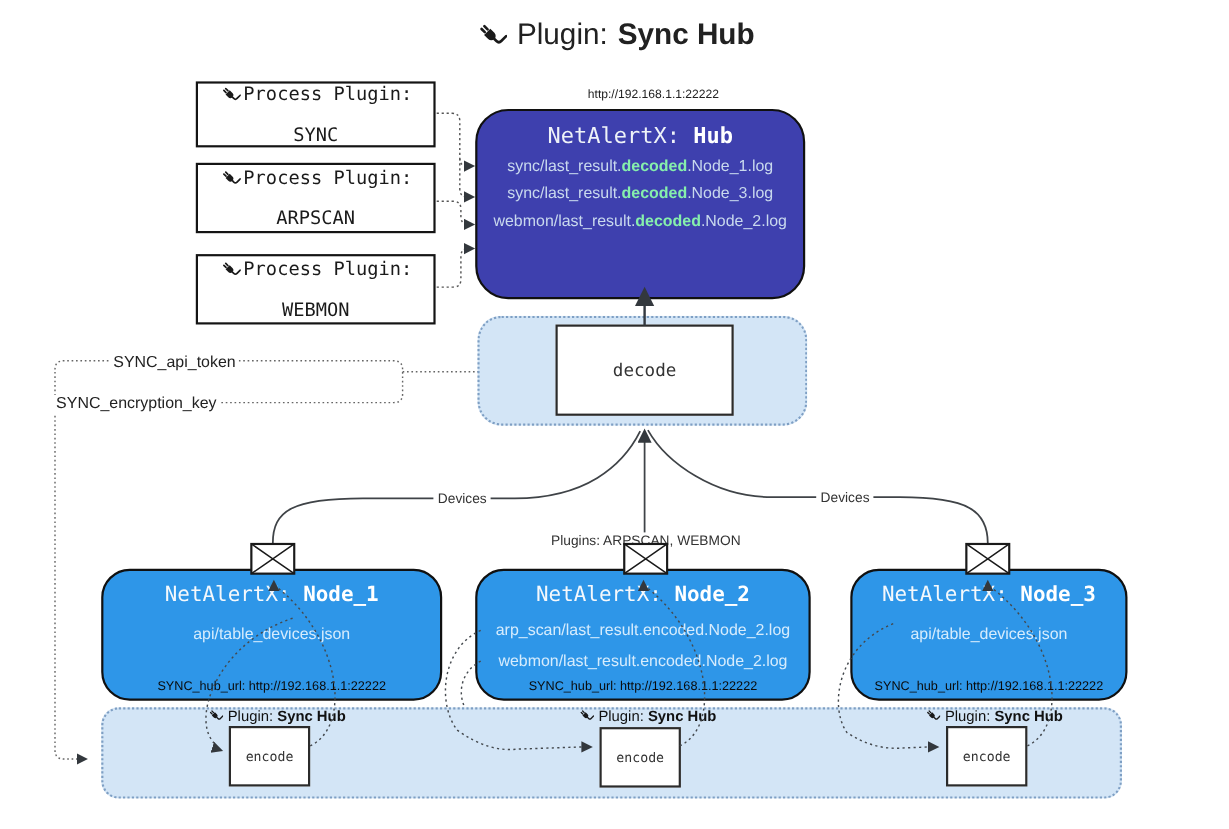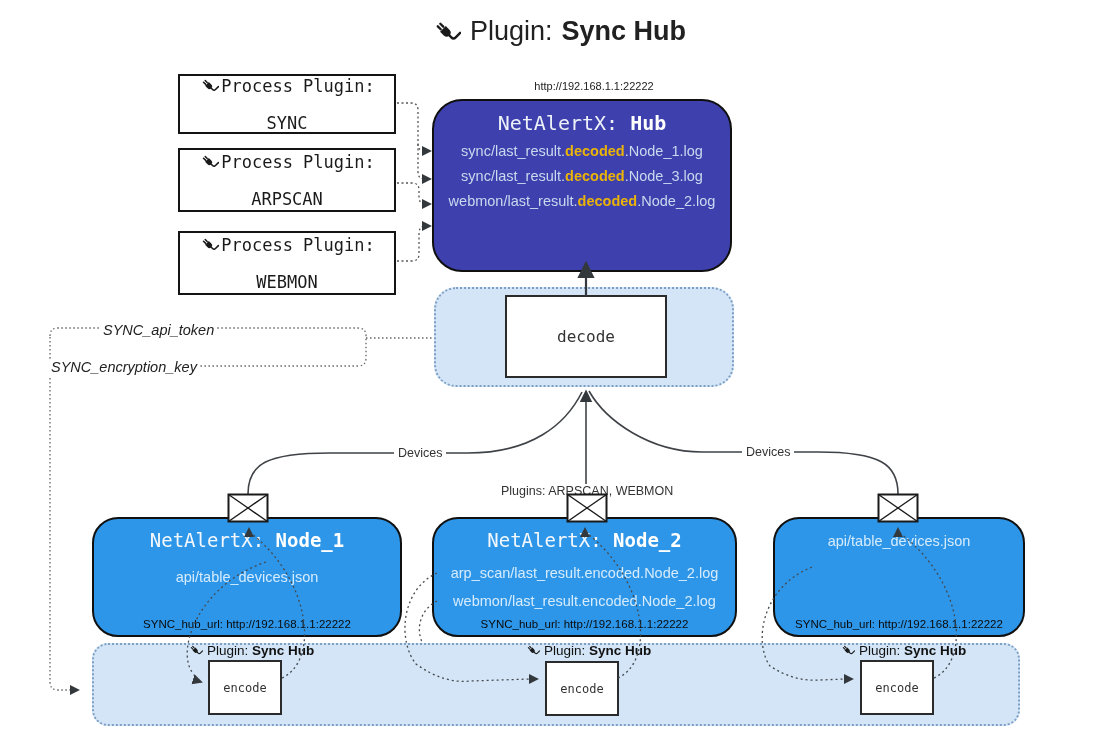--- a/index.html
+++ b/index.html
@@ -16,31 +16,31 @@
   .title b { font-weight:bold; }
 
   .http-lbl { left:444px; top:80px; width:300px; text-align:center; font-size:11px; color:#222; }
 
   .hub { left:432px; top:99px; width:300px; height:173px; background:#3e40ae;
          border:2px solid #101010; border-radius:30px; }
   .hub-title { margin-top:10px; margin-bottom:4px; text-align:center;
                font-family:"DejaVu Sans Mono", monospace; font-size:20px; color:#eef2f8; }
   .hub-title b { color:#ffffff; }
   .hub-line { text-align:center; font-size:14.5px; line-height:25px; color:#c9d9ee; }
-  .hub-line b { color:#eab308; }
+  .hub-line b { color:#86efac; }
 
   .pbox { left:178px; width:218px; background:#ffffff; border:2px solid #141414;
           display:flex; flex-direction:column; align-items:center; justify-content:center;
           font-family:"DejaVu Sans Mono", monospace; font-size:17px; color:#1a1a1a; gap:17px; }
   .pbox .row1 { display:flex; align-items:center; gap:2px; }
   #pbox-0 { top:74px;  height:60px; }
   #pbox-1 { top:148px; height:64px; }
   #pbox-2 { top:231px; height:64px; }
 
-  .lbl { background:#ffffff; padding:0 3px; font-size:14.5px; color:#222; line-height:17px;font-style:italic; }
+  .lbl { background:#ffffff; padding:0 3px; font-size:14.5px; color:#222; line-height:17px; }
   #lbl-token { left:100px; top:322px; }
   #lbl-key   { left:48px;  top:359px; }
 
   .panel { background:#d3e5f6; border:2px dotted #7e9fc4; }
   #decode-panel { left:434px; top:287px; width:300px; height:100px; border-radius:22px; }
   #bottom-bar   { left:92px;  top:643px; width:928px; height:83px; border-radius:16px; }
 
   .wbox { background:#ffffff; border:2px solid #2b2b2b; display:flex; align-items:center;
           justify-content:center; font-family:"DejaVu Sans Mono", monospace; color:#333; }
   #decode-box { left:505px; top:295px; width:162px; height:83px; font-size:16px; }
@@ -189,20 +189,23 @@
     <div class="node-title">
       <span>NetAlertX: </span><b>Node_2</b>
     </div>
     <div class="node-lines">
       <div class="node-line">arp_scan/last_result.encoded.Node_2.log</div>
       <div class="node-line">webmon/last_result.encoded.Node_2.log</div>
     </div>
     <div class="hub-url">SYNC_hub_url: http://192.168.1.1:22222</div>
   </div>
   <div class="el node" id="node-2">
+    <div class="node-title">
+      <span>NetAlertX: </span><b>Node_3</b>
+    </div>
     <div class="node-lines single">
       <div class="node-line">api/table_devices.json</div>
     </div>
     <div class="hub-url">SYNC_hub_url: http://192.168.1.1:22222</div>
   </div>
 
   <svg class="el envelope" id="env-0">
       <use href="#env-sym"></use>
     </svg>
   <svg class="el envelope" id="env-1">

